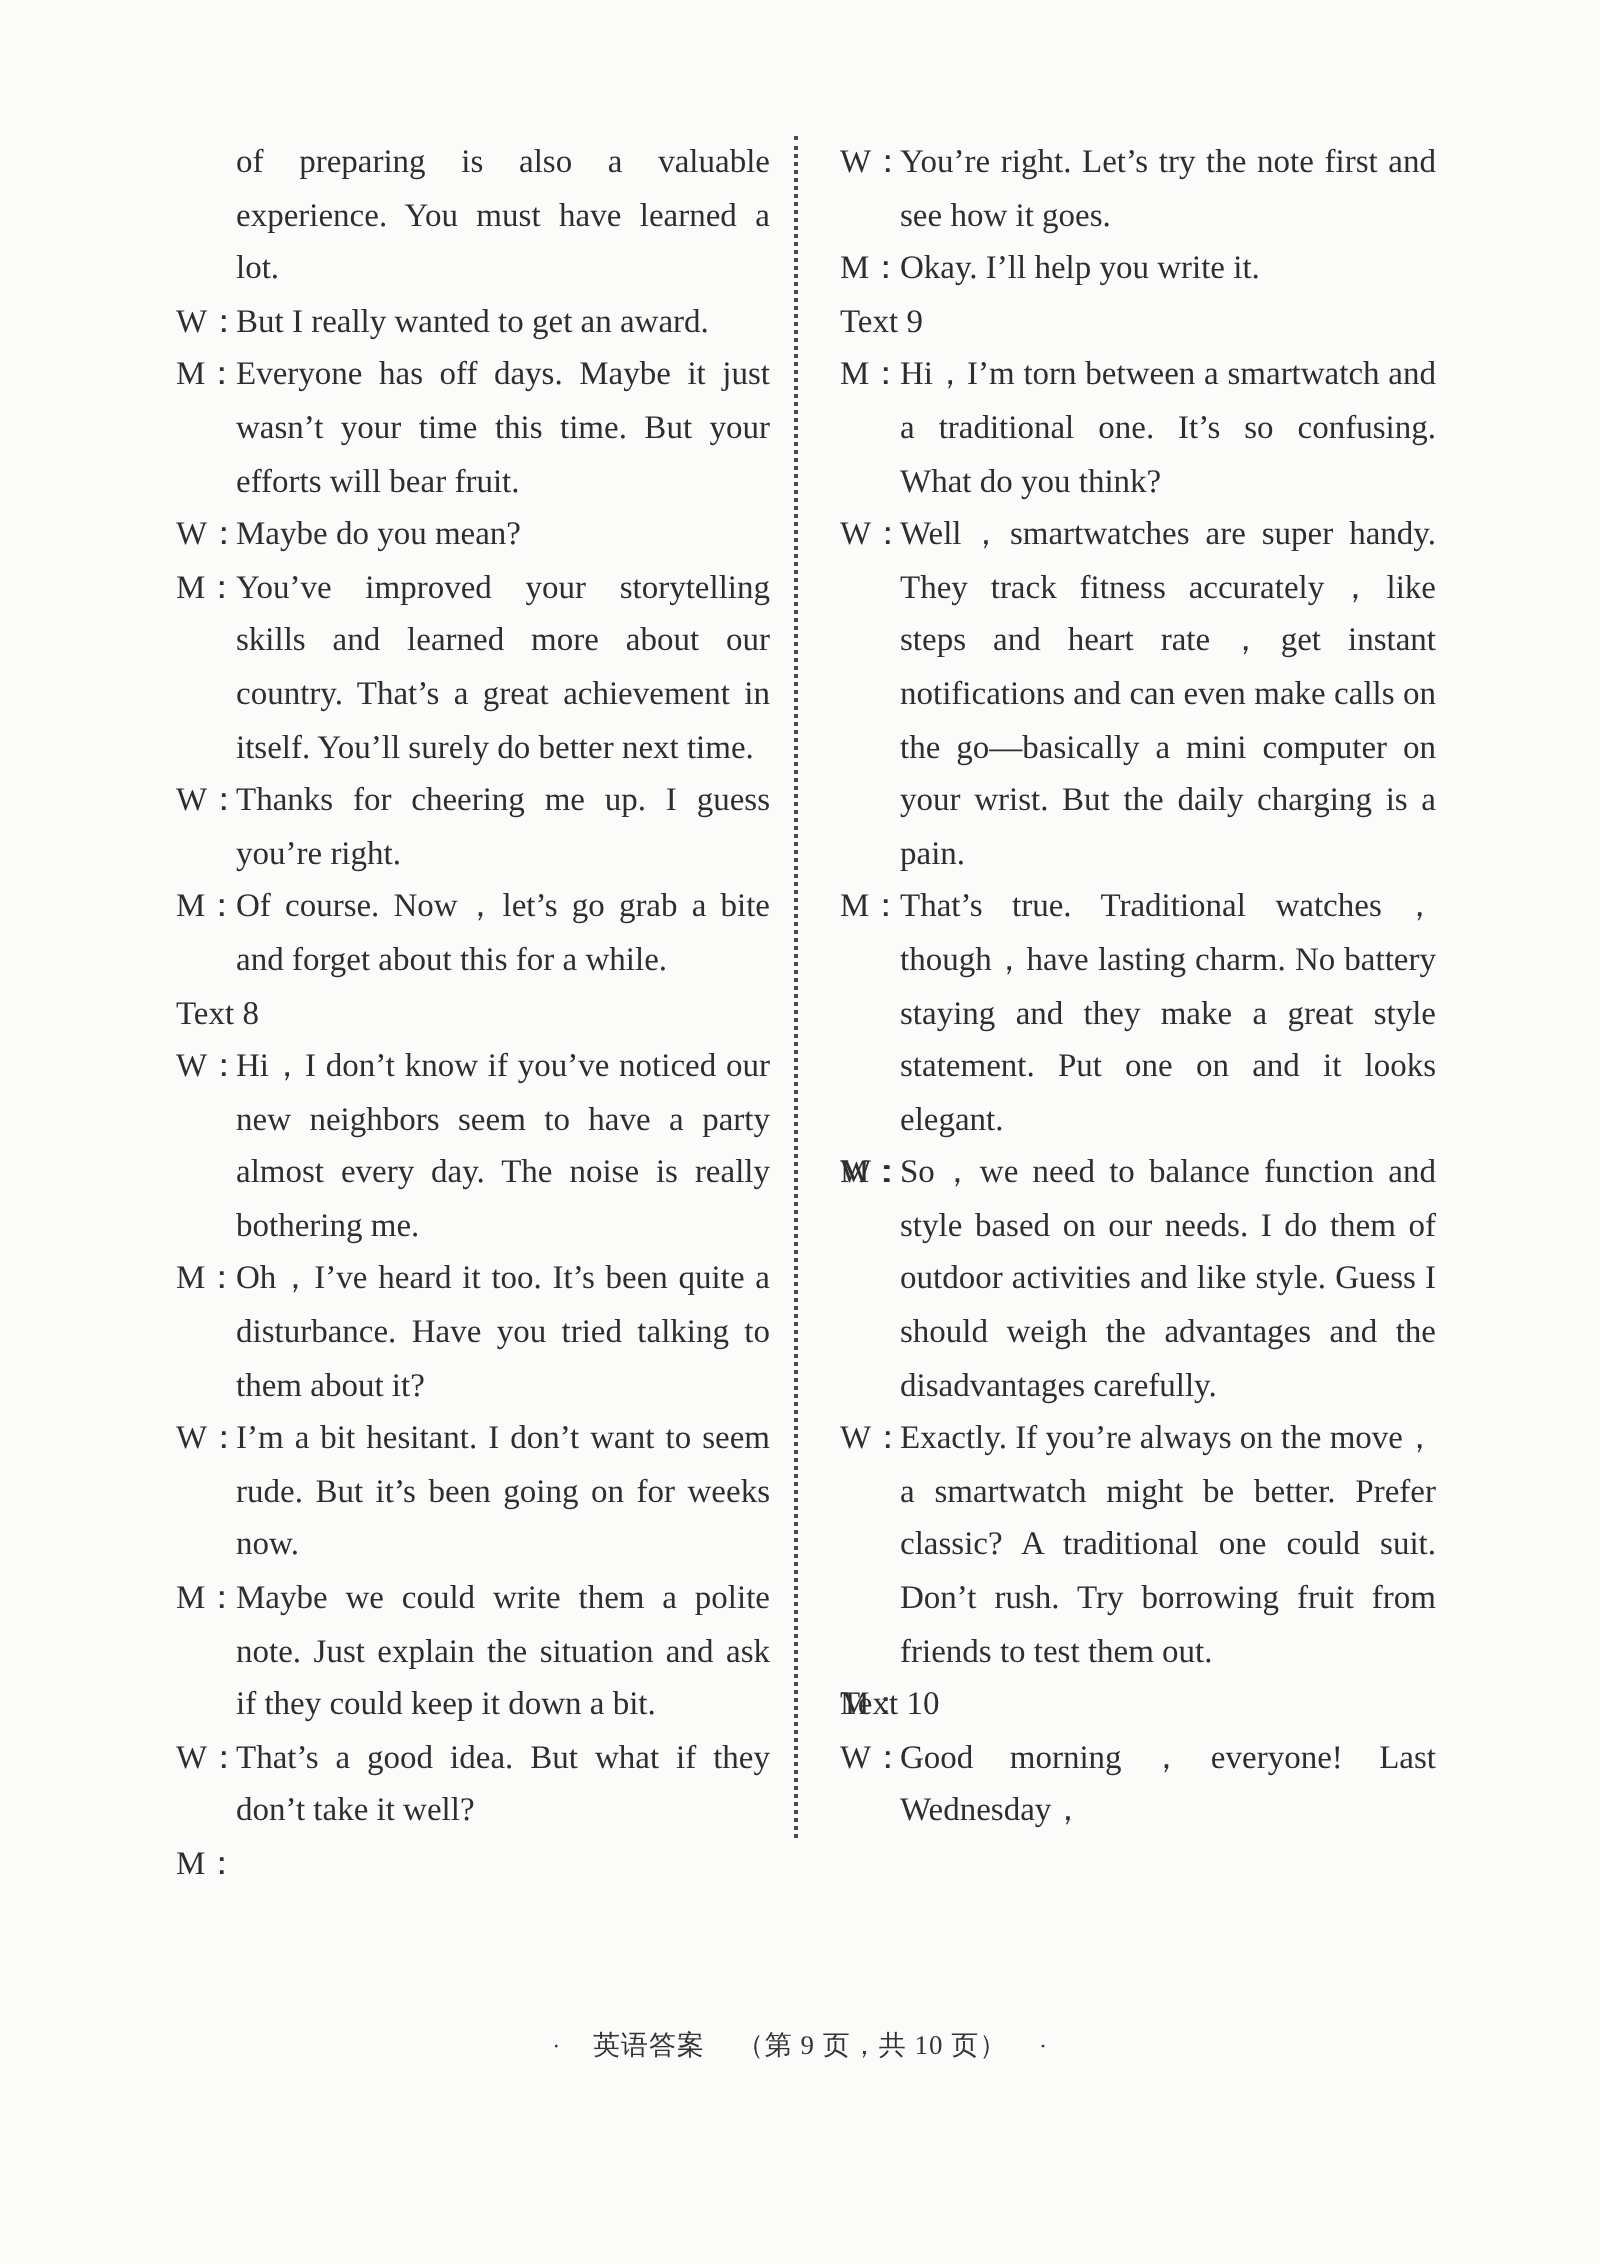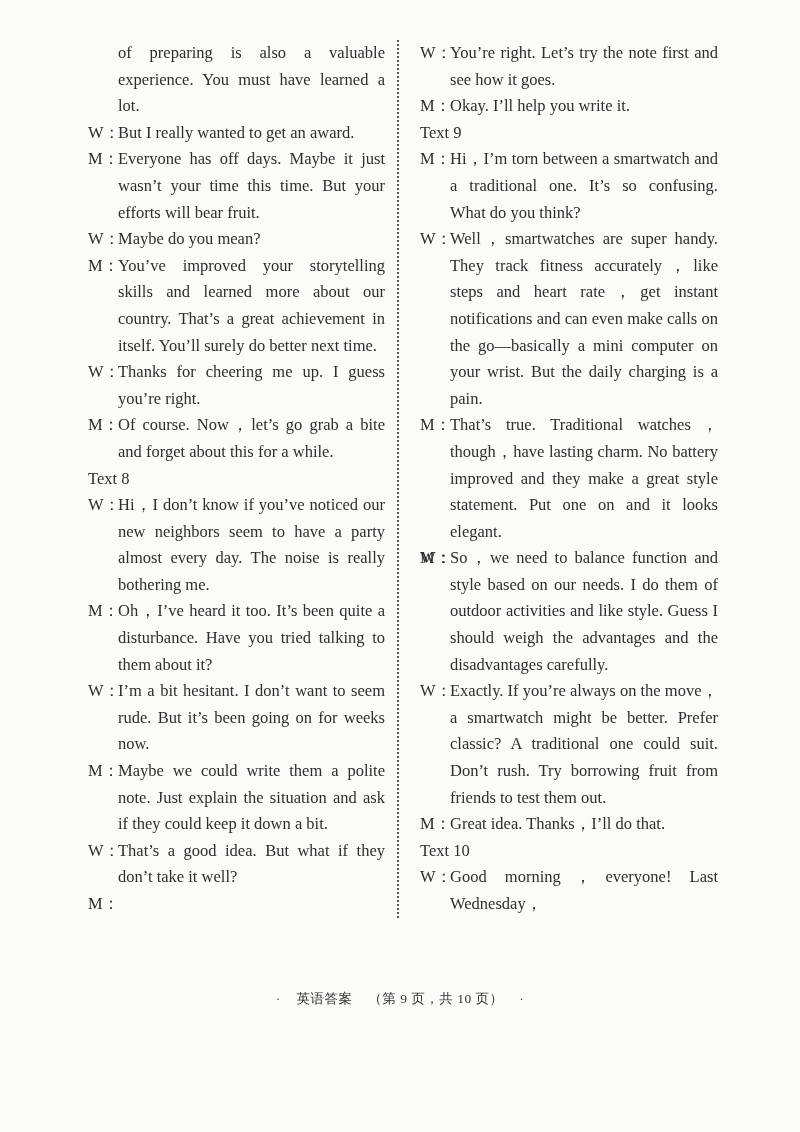--- a/index.html
+++ b/index.html
@@ -6,38 +6,38 @@
   body{
     width:800px;height:1132px;
     background:#fbfbfa;
     font-family:"Liberation Serif","DejaVu Serif",serif;
     color:#2e2e2e;
     -webkit-font-smoothing:antialiased;
   }
   .page{position:relative;width:800px;height:1132px;overflow:hidden;}
   .columns{
     display:flex;align-items:stretch;
-    padding-top:40px;margin-left:88px;
+    padding-top:68px;margin-left:88px;
   }
   .col{
     font-size:16.5px;line-height:26.6px;
     text-align:justify;
   }
   .col-left{width:297px;}
   .col-right{width:298px;}
   .divider{
     width:0;border-left:2px dotted #4d4d4d;
     margin-left:12px;margin-right:21px;
   }
   .entry{position:relative;padding-left:30px;text-align:justify;}
   .entry.no-speaker{padding-left:30px;}
   .speaker{position:absolute;left:0;top:0;}
   .text-heading{font-weight:normal;text-align:left;}
   .footer{
-    position:absolute;top:990px;left:0;width:100%;
+    position:absolute;top:1014px;left:0;width:100%;
     text-align:center;font-size:13.5px;color:#333;
     letter-spacing:0.5px;
   }
   .footer span{margin:0 6px;}
   .footer .dot{font-size:12px;}
 </style>
 </head>
 <body>
 
 <div class="page">
@@ -59,25 +59,25 @@
         <div class="entry"><span class="speaker">W：</span><span class="entry-text">That’s a good idea. But what if they don’t take it well?</span></div>
         <div class="entry"><span class="speaker">M：</span></div>
       </div>
     <div class="divider"></div>
     <div class="col col-right" id="col-right">
         <div class="entry"><span class="speaker">W：</span><span class="entry-text">You’re right. Let’s try the note first and see how it goes.</span></div>
         <div class="entry"><span class="speaker">M：</span><span class="entry-text">Okay. I’ll help you write it.</span></div>
         <div class="text-heading">Text 9</div>
         <div class="entry"><span class="speaker">M：</span><span class="entry-text">Hi，I’m torn between a smartwatch and a traditional one. It’s so confusing. What do you think?</span></div>
         <div class="entry"><span class="speaker">W：</span><span class="entry-text">Well，smartwatches are super handy. They track fitness accurately，like steps and heart rate，get instant notifications and can even make calls on the go—basically a mini computer on your wrist. But the daily charging is a pain.</span></div>
-        <div class="entry"><span class="speaker">M：</span><span class="entry-text">That’s true. Traditional watches，though，have lasting charm. No battery improved and they make a great style statement. Put one on and it looks elegant.</span></div>
+        <div class="entry"><span class="speaker">M：</span><span class="entry-text">That’s true. Traditional watches，though，have lasting charm. No battery staying and they make a great style statement. Put one on and it looks elegant.</span></div>
         <div class="entry"><span class="speaker">W：</span></div>
         <div class="entry"><span class="speaker">M：</span><span class="entry-text">So，we need to balance function and style based on our needs. I do them of outdoor activities and like style. Guess I should weigh the advantages and the disadvantages carefully.</span></div>
         <div class="entry"><span class="speaker">W：</span><span class="entry-text">Exactly. If you’re always on the move，a smartwatch might be better. Prefer classic? A traditional one could suit. Don’t rush. Try borrowing fruit from friends to test them out.</span></div>
-        <div class="entry"><span class="speaker">M：</span><span class="entry-text">Great idea. Thanks，I’ll do that.</span></div>
+        <div class="entry"><span class="speaker">M：</span></div>
         <div class="text-heading">Text 10</div>
         <div class="entry"><span class="speaker">W：</span><span class="entry-text">Good morning，everyone! Last Wednesday，</span></div>
       </div>
   </div>
 
   <div class="footer">
     <span class="dot">·</span>
     <span>英语答案</span>
     <span>（第 9 页，共 10 页）</span>
     <span class="dot">·</span>

